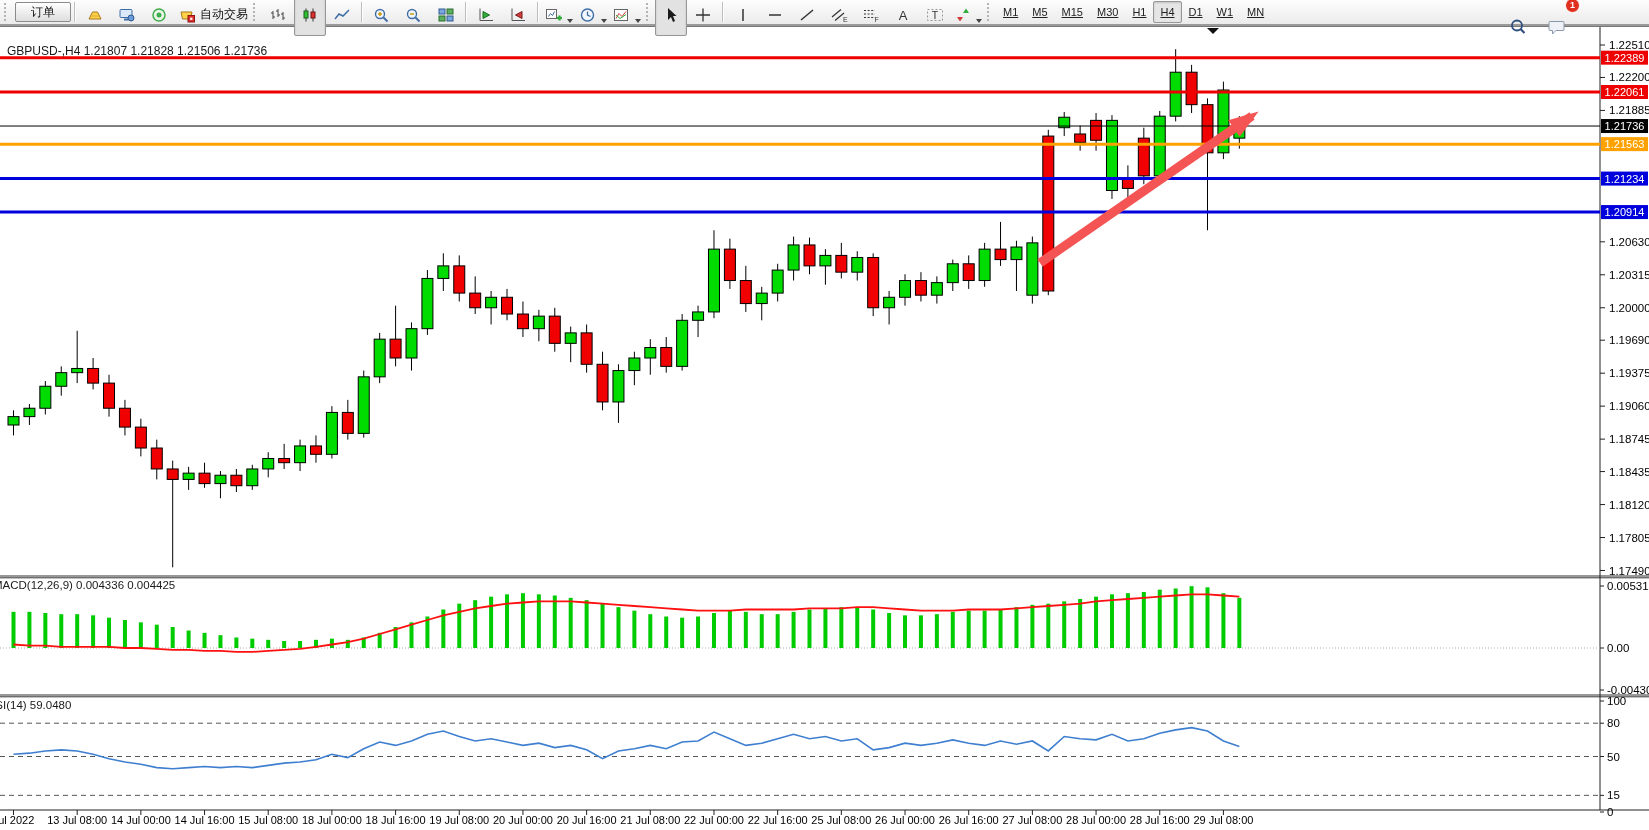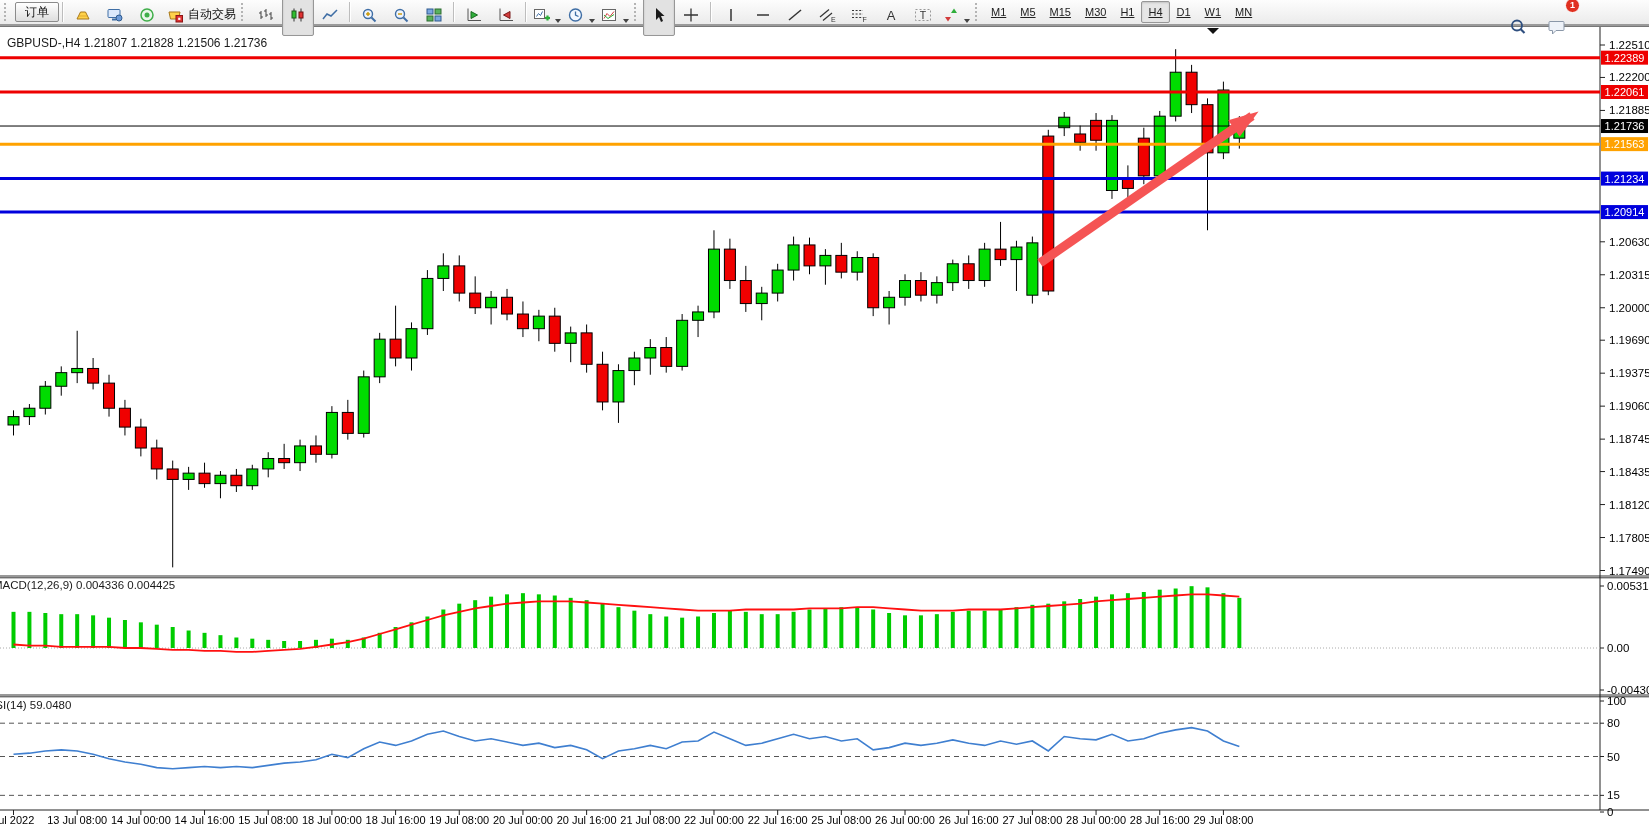--- a/index.html
+++ b/index.html
@@ -7,33 +7,33 @@
   
   .toolbar{position:absolute;left:0;top:0;width:1649px;height:24px;z-index:20;
     background:linear-gradient(#fdfdfd,#ebebeb);border-bottom:2px solid #9a9a9a;
     display:flex;align-items:center;padding:0 2px;box-sizing:content-box;}
   .tb-grip{width:3px;height:18px;border-left:2px dotted #b4b4b4;margin:0 4px 0 2px;}
   .tb-sep{width:1px;height:20px;background:#bdbdbd;border-right:1px solid #fff;margin:0 3px;}
   .tb-btn{height:22px;min-width:26px;display:flex;align-items:flex-end;justify-content:center;
     border:1px solid transparent;border-radius:2px;background:transparent;padding:12px 2px;gap:1px;}
   .tb-btn.pressed{background:#e2e2e2;border-color:#979797;box-shadow:inset 0 1px 2px rgba(0,0,0,.18);}
   .order-btn{height:20px;border:1px solid #8b8b8b;border-radius:2px;background:linear-gradient(#ffffff,#dedede);
-    font:12px "Liberation Sans",sans-serif;color:#111;padding:1px 9px;margin-left:2px;}
+    font:12px "Liberation Sans",sans-serif;color:#111;padding:1px 15px;margin-left:2px;}
   .at-label{font:12px "Liberation Sans",sans-serif;color:#111;margin-left:3px;white-space:nowrap;}
   .caret{width:0;height:0;border-left:3px solid transparent;border-right:3px solid transparent;
     border-top:4px solid #444;margin-left:3px;}
   .tf{font:11px "Liberation Sans",sans-serif;color:#222;padding:4px 6px;border:1px solid transparent;border-radius:2px;text-decoration:underline;}
   .tf.pressed{background:#e6e6e6;border-color:#979797;box-shadow:inset 0 1px 2px rgba(0,0,0,.15);}
   .tb-right{position:absolute;left:1502px;top:1px;display:flex;align-items:center;}
   .chat-wrap{position:relative;margin-left:8px;}
   .chat-badge{position:absolute;right:-7px;top:-4px;width:13px;height:13px;border-radius:50%;
     background:#e03020;color:#fff;font:bold 9px/13px "Liberation Sans",sans-serif;text-align:center;
     border:1px solid #fff;}
   
-  .hdr{position:absolute;left:7px;top:36px;font:12px "Liberation Sans",sans-serif;color:#1a1a1a;z-index:5;white-space:nowrap;}
+  .hdr{position:absolute;left:7px;top:44px;font:12px "Liberation Sans",sans-serif;color:#1a1a1a;z-index:5;white-space:nowrap;}
   .macd-lbl{position:absolute;left:-7px;top:579px;font:11.5px "Liberation Sans",sans-serif;color:#1a1a1a;z-index:5;white-space:nowrap;}
   .rsi-lbl{position:absolute;left:-13px;top:699px;font:11.5px "Liberation Sans",sans-serif;color:#1a1a1a;z-index:5;white-space:nowrap;}
   #chart-svg{position:absolute;left:0;top:0;z-index:1;}
   svg text{font-family:"Liberation Sans",sans-serif;}
 </style>
 </head>
 <body>
 
 <svg id="chart-svg" width="1649" height="830">
     <g>

